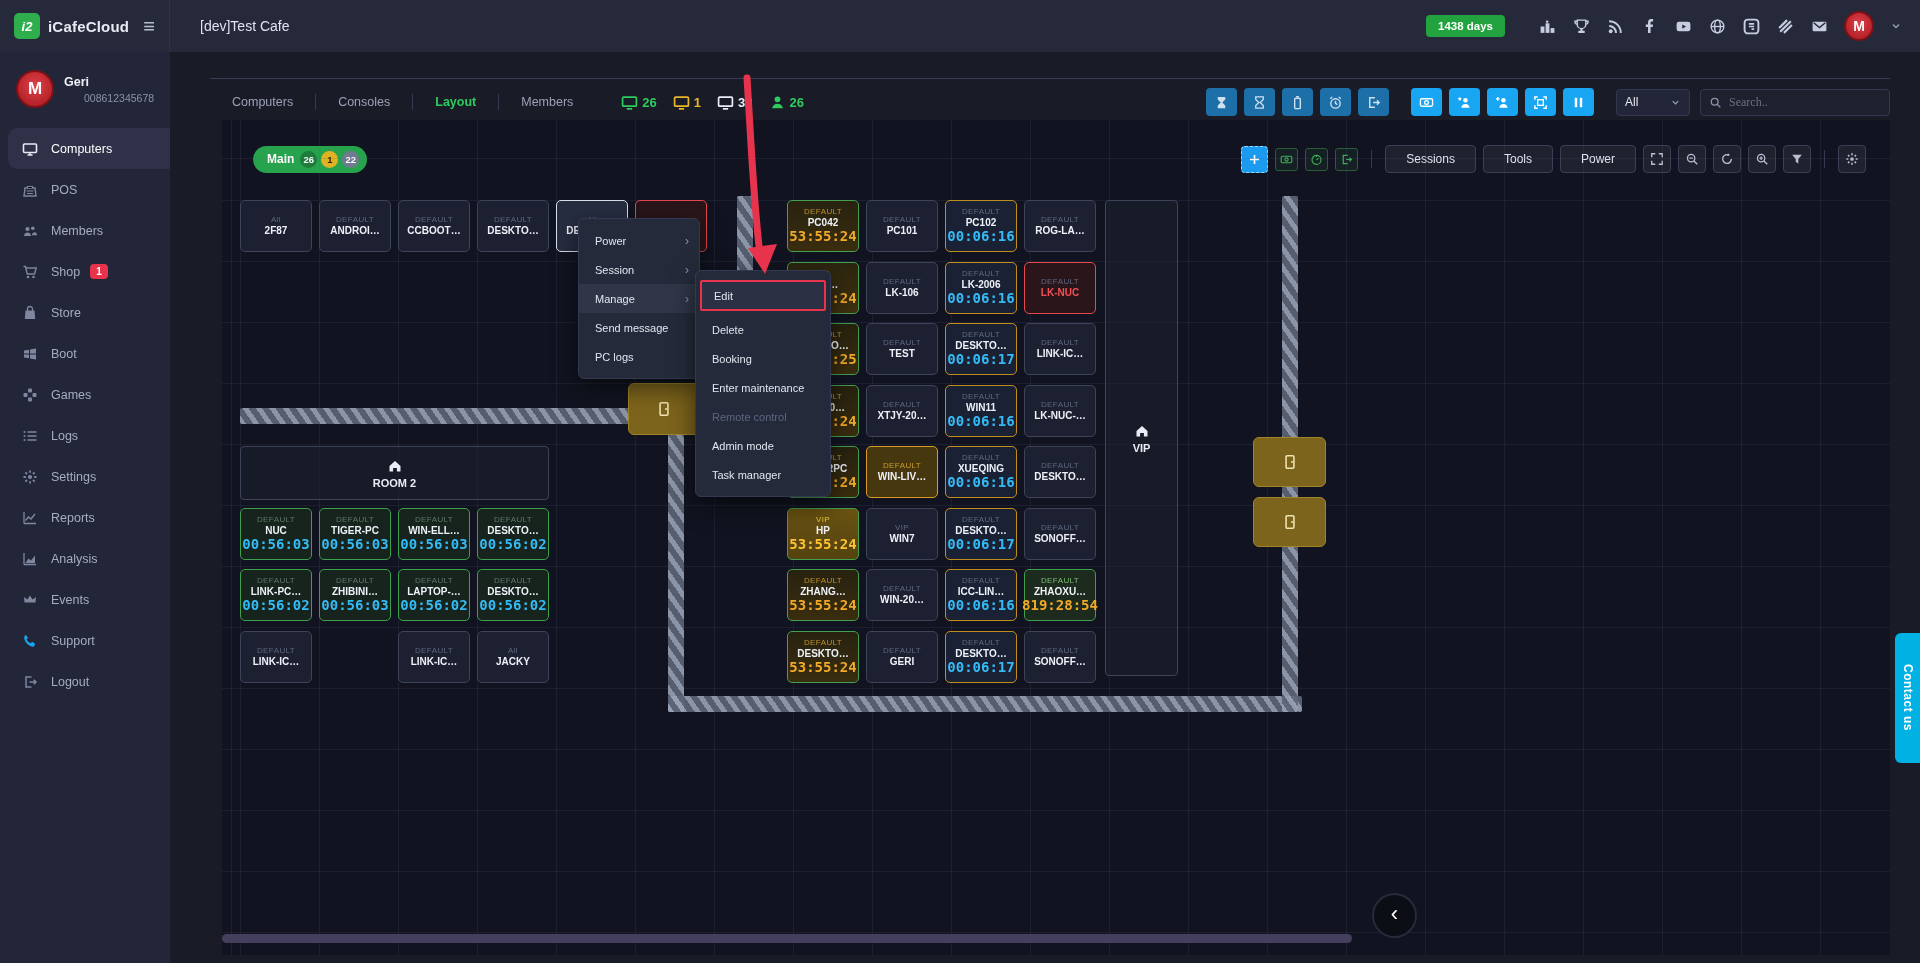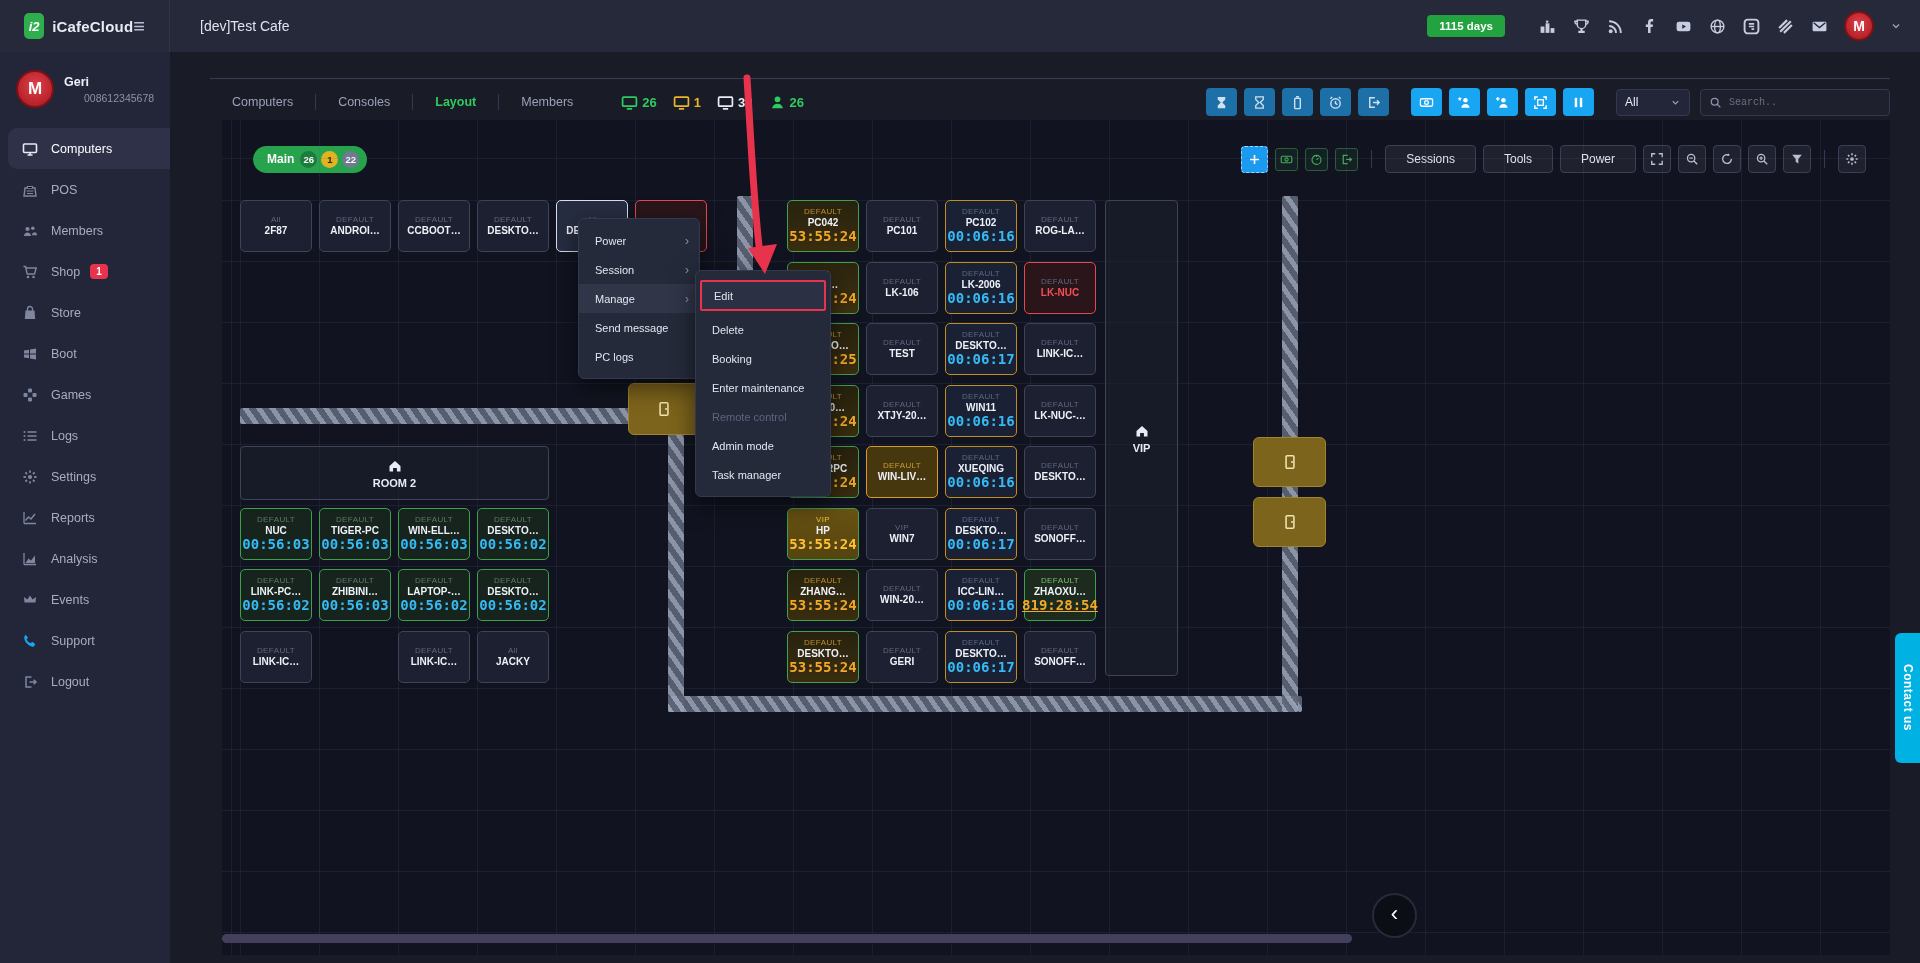--- a/index.html
+++ b/index.html
@@ -2,21 +2,21 @@
 <html><head>
 <meta charset="utf-8">
 <style>
   * { margin:0; padding:0; box-sizing:border-box; }
   html,body { background:#0d0f16; }
   body { font-family:"Liberation Sans","DejaVu Sans",sans-serif; }
   .page { position:relative; width:1920px; height:963px; overflow:hidden; background:#191b27; color:#e7eaf3; }
 
   
   .topbar { position:absolute; left:0; top:0; right:0; height:52px; background:#262939; display:flex; align-items:center; z-index:10; }
-  .brand { width:170px; height:100%; display:flex; align-items:center; padding:0 24px; border-right:1px solid #313449; flex:0 0 auto; }
+  .brand { width:170px; height:100%; display:flex; align-items:center; padding:0 14px; border-right:1px solid #313449; flex:0 0 auto; }
   .logo-mark { width:26px; height:26px; border-radius:5px; background:#2fae4e; color:#fff; font-weight:bold; font-size:13px; display:flex; align-items:center; justify-content:center; font-style:italic; }
   .brand-text { font-size:15px; font-weight:bold; margin-left:8px; letter-spacing:.2px; }
   .hamburger { margin-left:auto; font-size:20px; color:#b7bdd1; cursor:pointer; }
   .cafe-title { font-size:14px; color:#dfe3ef; margin-left:30px; }
   .topbar-right { margin-left:auto; display:flex; align-items:center; gap:16px; padding-right:18px; }
   .days-badge { background:#23a33f; color:#fff; font-size:11.5px; font-weight:bold; padding:5px 12px; border-radius:4px; margin-right:18px; }
   .topbar-icons { display:flex; align-items:center; gap:17px; color:#c7cde0; }
   .topbar-icons .icon svg { width:17px; height:17px; display:block; }
   .avatar { width:30px; height:30px; border-radius:50%; background:radial-gradient(circle at 50% 40%, #e04048, #a5171e); border:2px solid #7e1016; color:#fff; font-weight:bold; font-size:14px; display:flex; align-items:center; justify-content:center; }
   .chev-mini svg { width:12px; height:12px; color:#9aa1b8; display:block; }
@@ -49,21 +49,21 @@
   .btn-group { display:flex; gap:7px; }
   .tbtn { width:31px; height:28px; border:none; border-radius:4px; background:#1d6fa8; color:#cfe0ef; display:flex; align-items:center; justify-content:center; cursor:pointer; }
   .btn-group.g2 { margin-left:22px; }
   .btn-group.g2 .tbtn { background:#18a5f2; color:#fff; }
   .tbtn svg { width:15px; height:15px; display:block; }
   .select { margin-left:22px; width:74px; height:27px; background:#232638; border:1px solid #343952; border-radius:4px; display:flex; align-items:center; justify-content:space-between; padding:0 8px; font-size:12px; color:#e7eaf3; cursor:pointer; }
   .select .icon svg { width:11px; height:11px; color:#9aa1b8; display:block; }
   .searchbox { margin-left:10px; width:190px; height:27px; background:#1e202d; border:1px solid #343952; border-radius:4px; display:flex; align-items:center; }
   .searchbox .icon { width:28px; display:flex; justify-content:center; color:#8b92a9; }
   .searchbox .icon svg { width:13px; height:13px; }
-  .searchbox input { flex:1; background:transparent; border:none; outline:none; color:#c4b5fd; font-size:10px; font-family:Liberation Mono, monospace; min-width:0; }
+  .searchbox input { flex:1; background:transparent; border:none; outline:none; color:#c4b5fd; font-size:12px; font-family:Liberation Serif, serif; min-width:0; }
   .searchbox input::placeholder { color:#6a7186; }
 
   
   .canvas { position:absolute; left:52px; top:68px; right:30px; bottom:8px; background:#111420; }
   .canvas-head { position:absolute; left:31px; right:24px; top:24px; height:30px; display:flex; align-items:center; }
   .map-tab { height:27px; background:#27a24d; border-radius:14px; display:flex; align-items:center; gap:6px; padding:0 8px 0 14px; font-size:12px; font-weight:bold; color:#fff; cursor:pointer; }
   .mbadge { min-width:17px; height:17px; border-radius:9px; font-size:9.5px; display:flex; align-items:center; justify-content:center; padding:0 3px; }
   .b-green { background:#1d7c3c; color:#fff; }
   .b-yellow { background:#dfb322; color:#2c2607; }
   .b-gray { background:#717a90; color:#fff; }
@@ -97,21 +97,21 @@
   .t-timer { font-size:14px; font-weight:bold; font-family:"DejaVu Sans Mono",monospace; line-height:1.1; }
   .st-amber { border-color:#43a04e; background:linear-gradient(180deg,#27220f,#3a2d0f); }
   .st-amber .t-label { color:#bd8f2b; } .st-amber .t-timer { color:#f2a927; }
   .st-vip-amber { border-color:#43a04e; background:linear-gradient(180deg,#2c250f,#3f3110); }
   .st-vip-amber .t-label { color:#e3b62e; } .st-vip-amber .t-timer { color:#f2a927; }
   .st-blue { border-color:#c08e1f; background:#1b2134; }
   .st-blue .t-timer { color:#34bbf5; }
   .st-green { border-color:#3da14c; background:#17231d; }
   .st-green .t-label { color:#5e7a68; } .st-green .t-timer { color:#34bbf5; }
   .st-long { border-color:#3da14c; background:#1d2b1e; }
-  .st-long .t-label { color:#7bbd72; } .st-long .t-timer { color:#f2a927;text-decoration:underline; }
+  .st-long .t-label { color:#7bbd72; } .st-long .t-timer { color:#f2a927; }
   .st-maint { border-color:#e5484d; background:#2a161a; }
   .st-maint .t-name { color:#f25056; }
   .st-sel { border-color:#d7deea; background:#272d41; }
   .st-vip-on { border-color:#43a04e; background:linear-gradient(180deg,#6a5312,#544310); }
   .st-vip-on .t-label { color:#ecc93f; } .st-vip-on .t-timer { color:#ffc233; }
   .st-booked { border-color:#d79b26; background:#46370f; }
   .st-booked .t-label { color:#cb9c2d; }
 
   
   .menu { position:absolute; background:#252a3a; border:1px solid #333950; border-radius:6px; box-shadow:0 8px 24px rgba(0,0,0,.55); padding:7px 0; z-index:40; }
@@ -137,21 +137,21 @@
 <div class="page">
 
   <header class="topbar">
     <div class="brand">
       <span class="logo-mark">i2</span>
       <span class="brand-text">iCafeCloud</span>
       <span class="hamburger">≡</span>
     </div>
     <div class="cafe-title">[dev]Test Cafe</div>
     <div class="topbar-right">
-      <span class="days-badge">1115 days</span>
+      <span class="days-badge">1438 days</span>
       <div class="topbar-icons" id="topbar-icons">
           <span class="icon">
             <svg viewBox="0 0 16 16">
               <rect x="1.5" y="8" width="3.6" height="6" fill="currentColor"></rect>
               <rect x="6.2" y="5" width="3.6" height="9" fill="currentColor"></rect>
               <rect x="10.9" y="9.5" width="3.6" height="4.5" fill="currentColor"></rect>
               <path d="M7.3 1.4 8 2.6l1.4.2-1 1 .2 1.3L8 4.5l-1.2.6.2-1.3-1-1 1.4-.2z" fill="currentColor"></path>
             </svg>
           </span>
           <span class="icon">

